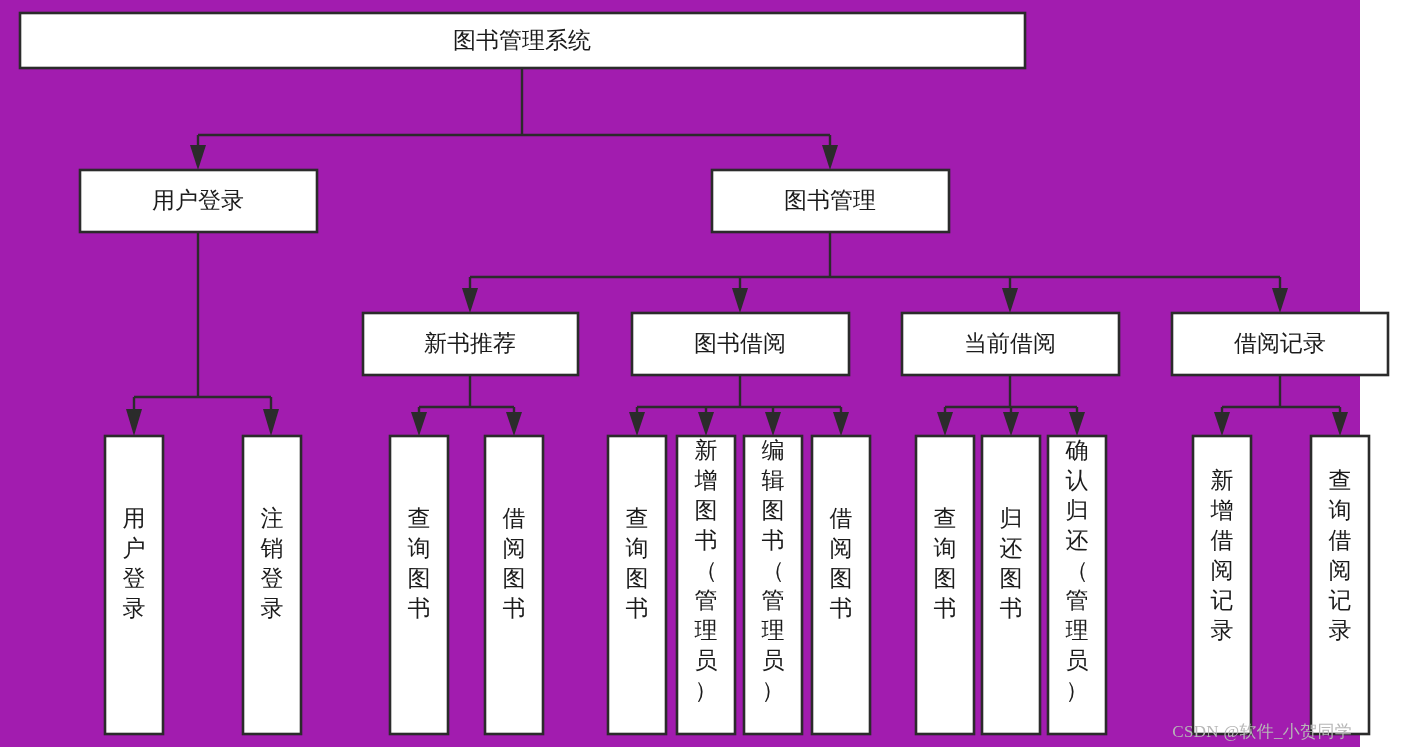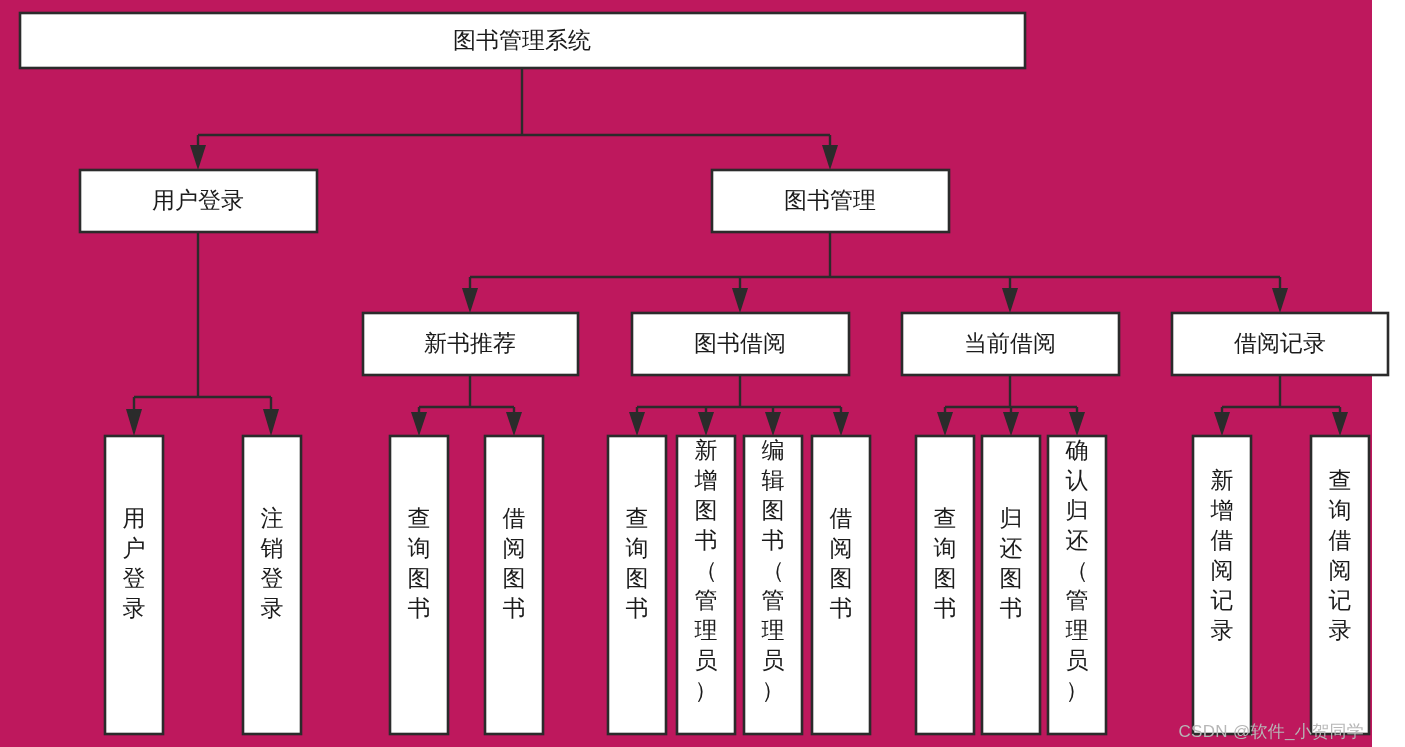--- a/index.html
+++ b/index.html
@@ -10,22 +10,21 @@
   body {
     width: 1405px;
     height: 747px;
     font-family: "Liberation Sans", "DejaVu Sans", sans-serif;
     overflow: hidden;
   }
   #diagram-root {
     position: relative;
     width: 1360px;
     height: 747px;
-    background: #be185d;
-    padding-left: 12px;
+    background: #a21caf;
   }
   svg#flow {
     position: absolute;
     top: 0;
     left: 0;
     width: 1405px;
     height: 747px;
   }
   .node-rect {
     fill: #ffffff;
@@ -51,21 +50,21 @@
     fill: none;
   }
   .arrow-head {
     fill: #2b2b2b;
     stroke: none;
   }
   .watermark {
     position: absolute;
     right: 8px;
     bottom: 4px;
-    font-family: Liberation Sans, sans-serif;
+    font-family: Liberation Serif, serif;
     font-size: 17px;
     color: #b7b7b7;
     white-space: nowrap;
     letter-spacing: 0.3px;
   }
 </style>
 </head>
 <body>
 
 <div id="diagram-root">

